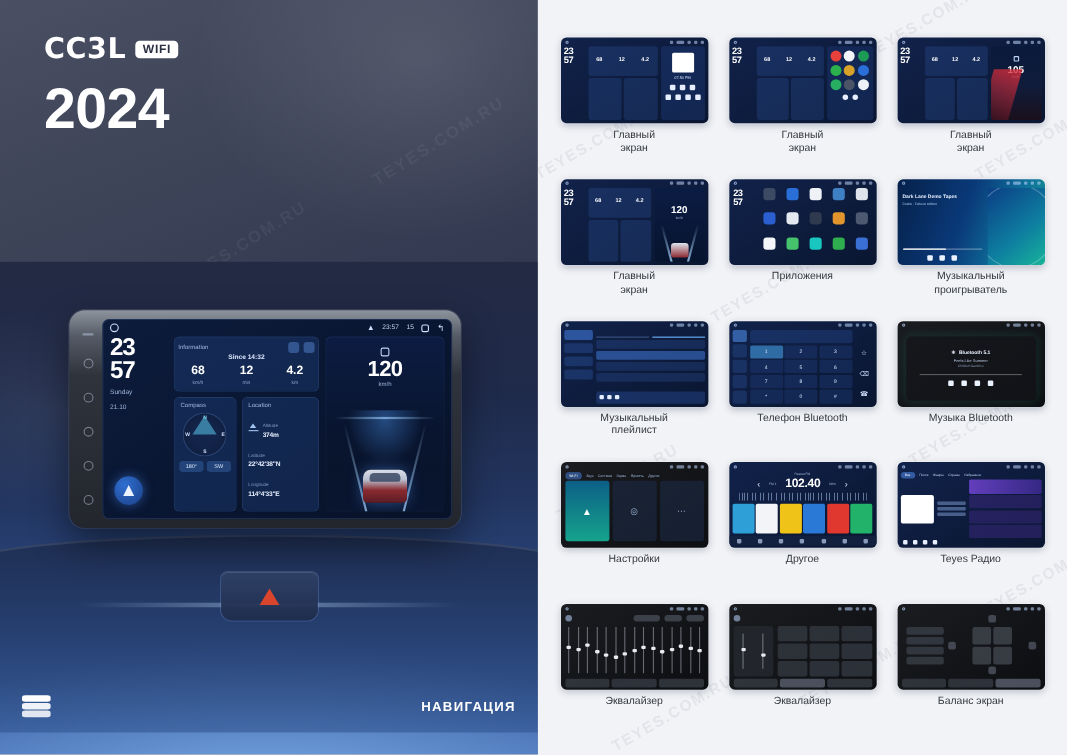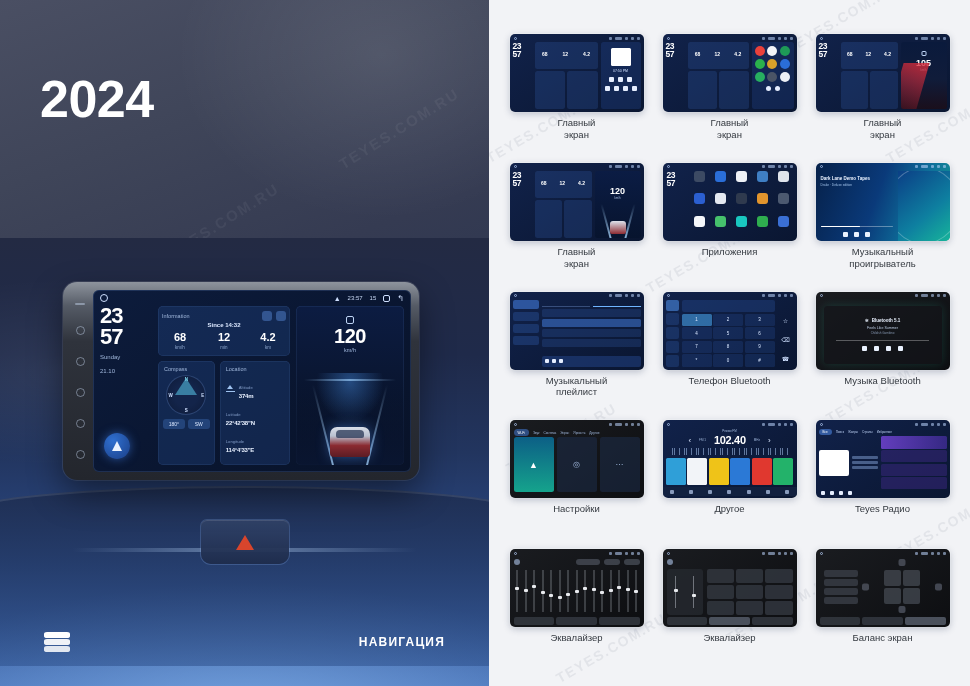--- a/index.html
+++ b/index.html
@@ -257,21 +257,21 @@
     box-shadow: 0 0 14px rgba(90,160,255,.45);
   }
   .car3d:after {
     content: ""; position: absolute; left: 6px; right: 6px; top: 3px; height: 8px;
     background: rgba(40,55,85,.75); border-radius: 4px 4px 2px 2px;
   }
 
   
   .hero-foot {
     position: absolute; left: 0; right: 0; bottom: 34px;
-    display: flex; align-items: center; padding: 0 44px; z-index: 6;
+    display: flex; align-items: center; padding: 0 20px; z-index: 6;
   }
   .layers-icon { width: 26px; height: 20px; position: relative; }
   .layers-icon i {
     position: absolute; left: 0; width: 26px; height: 6px;
     background: #fff; border-radius: 3px / 2px; display: block;
   }
   .layers-icon i:nth-child(1) { top: 0; }
   .layers-icon i:nth-child(2) { top: 7px; opacity: .92; }
   .layers-icon i:nth-child(3) { top: 14px; opacity: .85; }
   .nav-label {
@@ -514,20 +514,24 @@
 <body>
 
 <section class="hero">
   <div class="hero-sheen"></div>
 
   <div class="hero-wm wm-a">TEYES.COM.RU</div>
   <div class="hero-wm wm-b">TEYES.COM.RU</div>
   <div class="hero-wm wm-c">TEYES.COM.RU</div>
   <div class="hero-wm wm-d">TEYES.COM.RU</div>
 
+  <div class="logo">
+    <span class="logo-text">CC3L</span>
+    <span class="logo-badge">WIFI</span>
+  </div>
 
   <div class="headline">
     <div class="hl-year">2024</div>
   </div>
 
   <div class="car">
     <div class="car-glow"></div>
     <div class="dash-ledge"></div>
     <div class="vent-bar"></div>
     <div class="hazard">

